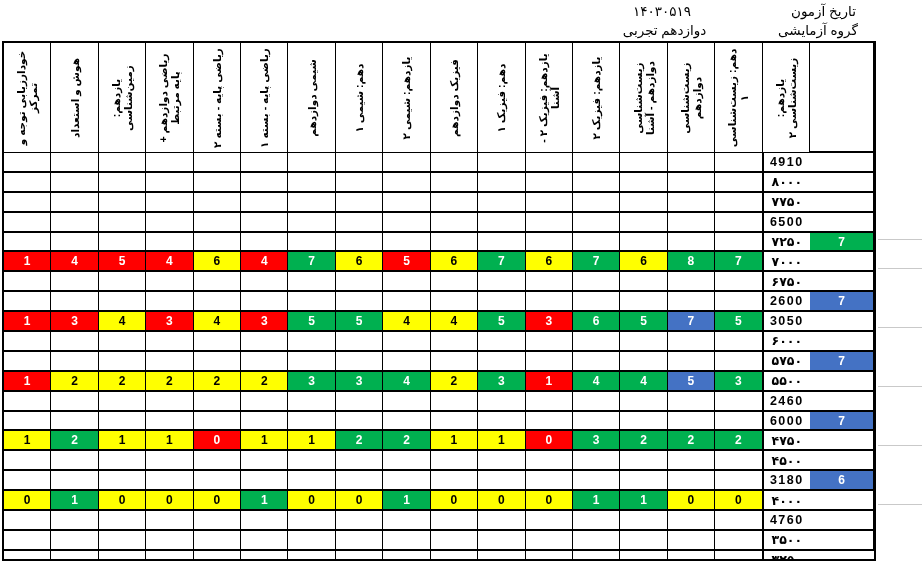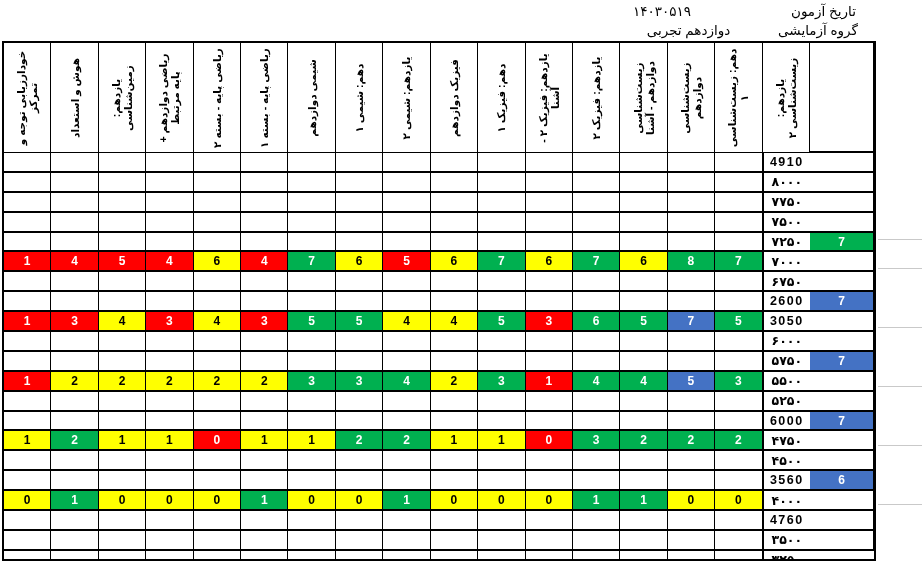--- a/index.html
+++ b/index.html
@@ -47,21 +47,21 @@
   }
 </style>
 </head>
 <body>
 
 <div id="stage">
 
   <span class="info-text" style="top:3px;right:66px;">تاریخ آزمون</span>
   <span class="info-text" style="top:3px;left:622px;width:80px;text-align:center;">۱۴۰۳۰۵۱۹</span>
   <span class="info-text" style="top:22px;right:64px;text-align:right;">گروه آزمایشی</span>
-  <span class="info-text" style="top:22px;left:617px;width:95px;text-align:center;margin-left:24px;">دوازدهم تجربی</span>
+  <span class="info-text" style="top:22px;left:617px;width:95px;text-align:center;">دوازدهم تجربی</span>
 
   <div id="grid">
       <div class="cell hdr">
         <span class="rot" dir="rtl">خودارزیابی توجه و تمرکز</span>
       </div>
       <div class="cell hdr">
         <span class="rot" dir="rtl">هوش و استعداد</span>
       </div>
       <div class="cell hdr">
         <span class="rot" dir="rtl">یازدهم: زمین‌شناسی</span>
@@ -172,21 +172,21 @@
       <div class="cell num"></div>
       <div class="cell num"></div>
       <div class="cell num"></div>
       <div class="cell num"></div>
       <div class="cell num"></div>
       <div class="cell num"></div>
       <div class="cell num"></div>
       <div class="cell num"></div>
       <div class="cell num"></div>
       <div class="cell num"></div>
-      <div class="cell taraz-val taraz-col">۷۵۰۰</div>
+      <div class="cell taraz-val taraz-col">6500</div>
       <div class="cell num"></div>
       <div class="cell num"></div>
       <div class="cell num"></div>
       <div class="cell num"></div>
       <div class="cell num"></div>
       <div class="cell num"></div>
       <div class="cell num"></div>
       <div class="cell num"></div>
       <div class="cell num"></div>
       <div class="cell num"></div>
@@ -334,21 +334,21 @@
       <div class="cell num"></div>
       <div class="cell num"></div>
       <div class="cell num"></div>
       <div class="cell num"></div>
       <div class="cell num"></div>
       <div class="cell num"></div>
       <div class="cell num"></div>
       <div class="cell num"></div>
       <div class="cell num"></div>
       <div class="cell num"></div>
-      <div class="cell taraz-val taraz-col">۵۲۵۰</div>
+      <div class="cell taraz-val taraz-col">2460</div>
       <div class="cell num"></div>
       <div class="cell num"></div>
       <div class="cell num"></div>
       <div class="cell num"></div>
       <div class="cell num"></div>
       <div class="cell num"></div>
       <div class="cell num"></div>
       <div class="cell num"></div>
       <div class="cell num"></div>
       <div class="cell num"></div>
@@ -406,21 +406,21 @@
       <div class="cell num"></div>
       <div class="cell num"></div>
       <div class="cell num"></div>
       <div class="cell num"></div>
       <div class="cell num"></div>
       <div class="cell num"></div>
       <div class="cell num"></div>
       <div class="cell num"></div>
       <div class="cell num"></div>
       <div class="cell num"></div>
-      <div class="cell taraz-val taraz-col">3560</div>
+      <div class="cell taraz-val taraz-col">3180</div>
       <div class="cell num" style="background: rgb(68, 114, 196); color: rgb(255, 255, 255);">6</div>
       <div class="cell num" style="background: rgb(255, 255, 0); color: rgb(0, 0, 0);">0</div>
       <div class="cell num" style="background: rgb(0, 176, 80); color: rgb(255, 255, 255);">1</div>
       <div class="cell num" style="background: rgb(255, 255, 0); color: rgb(0, 0, 0);">0</div>
       <div class="cell num" style="background: rgb(255, 255, 0); color: rgb(0, 0, 0);">0</div>
       <div class="cell num" style="background: rgb(255, 255, 0); color: rgb(0, 0, 0);">0</div>
       <div class="cell num" style="background: rgb(0, 176, 80); color: rgb(255, 255, 255);">1</div>
       <div class="cell num" style="background: rgb(255, 255, 0); color: rgb(0, 0, 0);">0</div>
       <div class="cell num" style="background: rgb(255, 255, 0); color: rgb(0, 0, 0);">0</div>
       <div class="cell num" style="background: rgb(0, 176, 80); color: rgb(255, 255, 255);">1</div>

